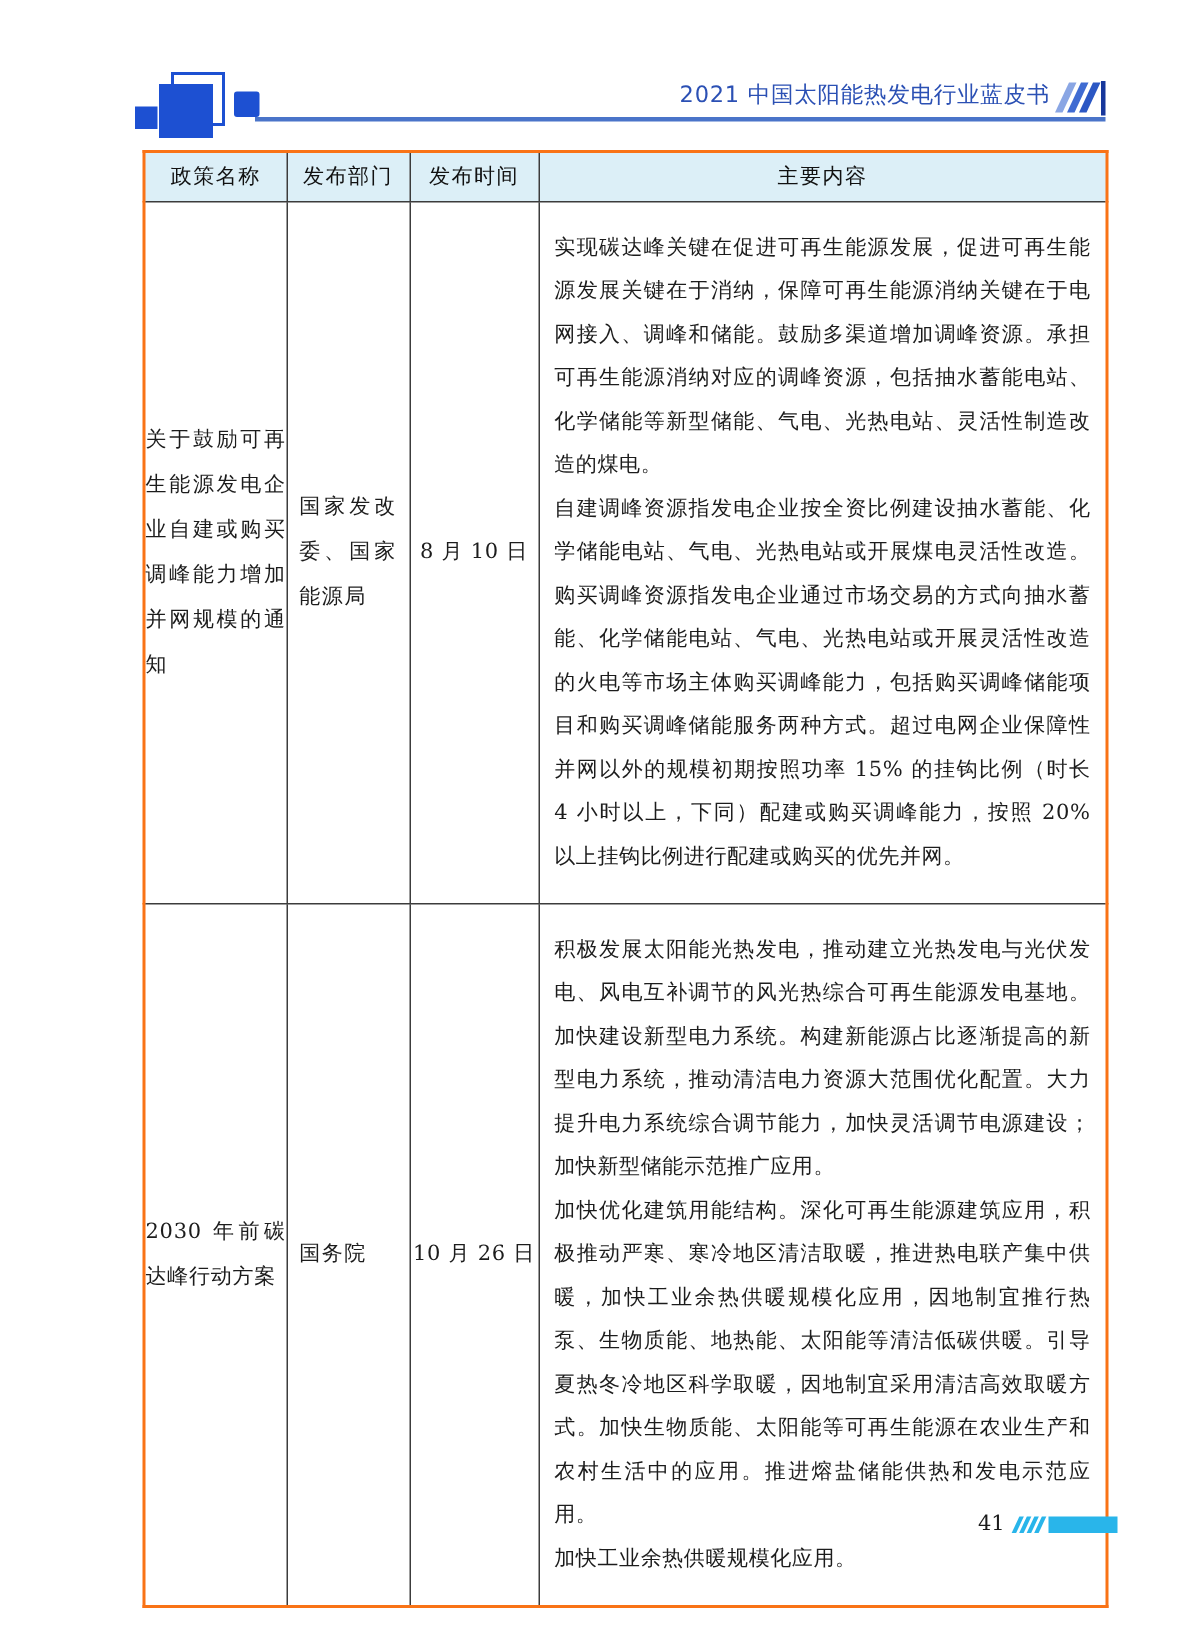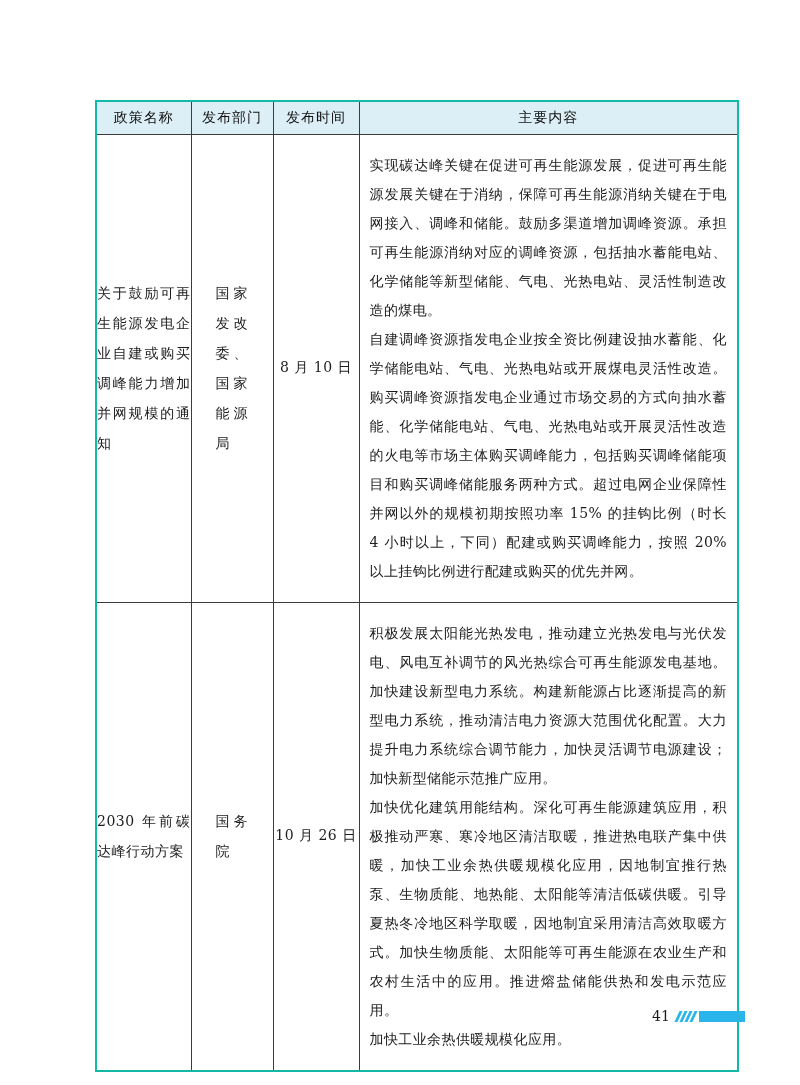--- a/index.html
+++ b/index.html
@@ -48,21 +48,21 @@
   .header-rule {
     position: absolute; left: 170px; right: 63px; top: 78px; height: 3px;
     background: #4a74c9;
   }
 
   
   table.policy {
     position: absolute; left: 95px; top: 100px;
     width: 642px; table-layout: fixed;
     border-collapse: collapse;
-    border: 2px solid #14b8a6;
+    border: 2px solid #f97316;
     font-size: 14px;
   }
   table.policy col.c1 { width: 95px; }
   table.policy col.c2 { width: 82px; }
   table.policy col.c3 { width: 86px; }
   table.policy col.c4 { width: 379px; }
   table.policy th, table.policy td {
     border: 1px solid #3c3c3c;
     vertical-align: middle;
     font-weight: normal;
@@ -78,21 +78,21 @@
   tr.row-1 { height: 392px; }
   tr.row-2 { height: 416px; }
   td.name-cell {
     padding: 6px 0;
     text-align: justify;
     text-justify: inter-ideograph;
     line-height: 30px;
     letter-spacing: 0.5px;
   }
   td.dept-cell {
-    padding: 6px 24px;
+    padding: 6px 8px;
     text-align: justify;
     text-justify: inter-ideograph;
     line-height: 30px;
     letter-spacing: 1px;
   }
   td.date-cell { text-align: center; letter-spacing: 0.5px; }
   td.content-cell {
     padding: 16px 10px;
     line-height: 29px;
     text-align: justify;
@@ -109,20 +109,36 @@
   }
   .footer .deco { position: absolute; left: 677px; top: 7px; display: flex; align-items: center; }
   .footer .stripe { width: 3px; height: 11px; background: #29b5ea; margin-right: 2px; transform: skewX(-25deg); }
   .footer .bar { width: 46px; height: 11px; background: #29b5ea; margin-left: 2px; }
 </style>
 </head>
 <body>
 
 <div class="page">
 
+  <div class="header">
+    <div class="logo">
+      <div class="sq-outline"></div>
+      <div class="sq-solid"></div>
+      <div class="sq-small-left"></div>
+      <div class="sq-small-right"></div>
+    </div>
+    <div class="header-title">2021 中国太阳能热发电行业蓝皮书</div>
+    <div class="header-slashes">
+      <div class="sl sl1"></div>
+      <div class="sl sl2"></div>
+      <div class="sl sl3"></div>
+      <div class="bar"></div>
+    </div>
+    <div class="header-rule"></div>
+  </div>
 
   <table class="policy">
     <colgroup>
       <col class="c1">
         <col class="c2">
         <col class="c3">
         <col class="c4">
     </colgroup>
     <tbody>
         <tr class="head-row">

